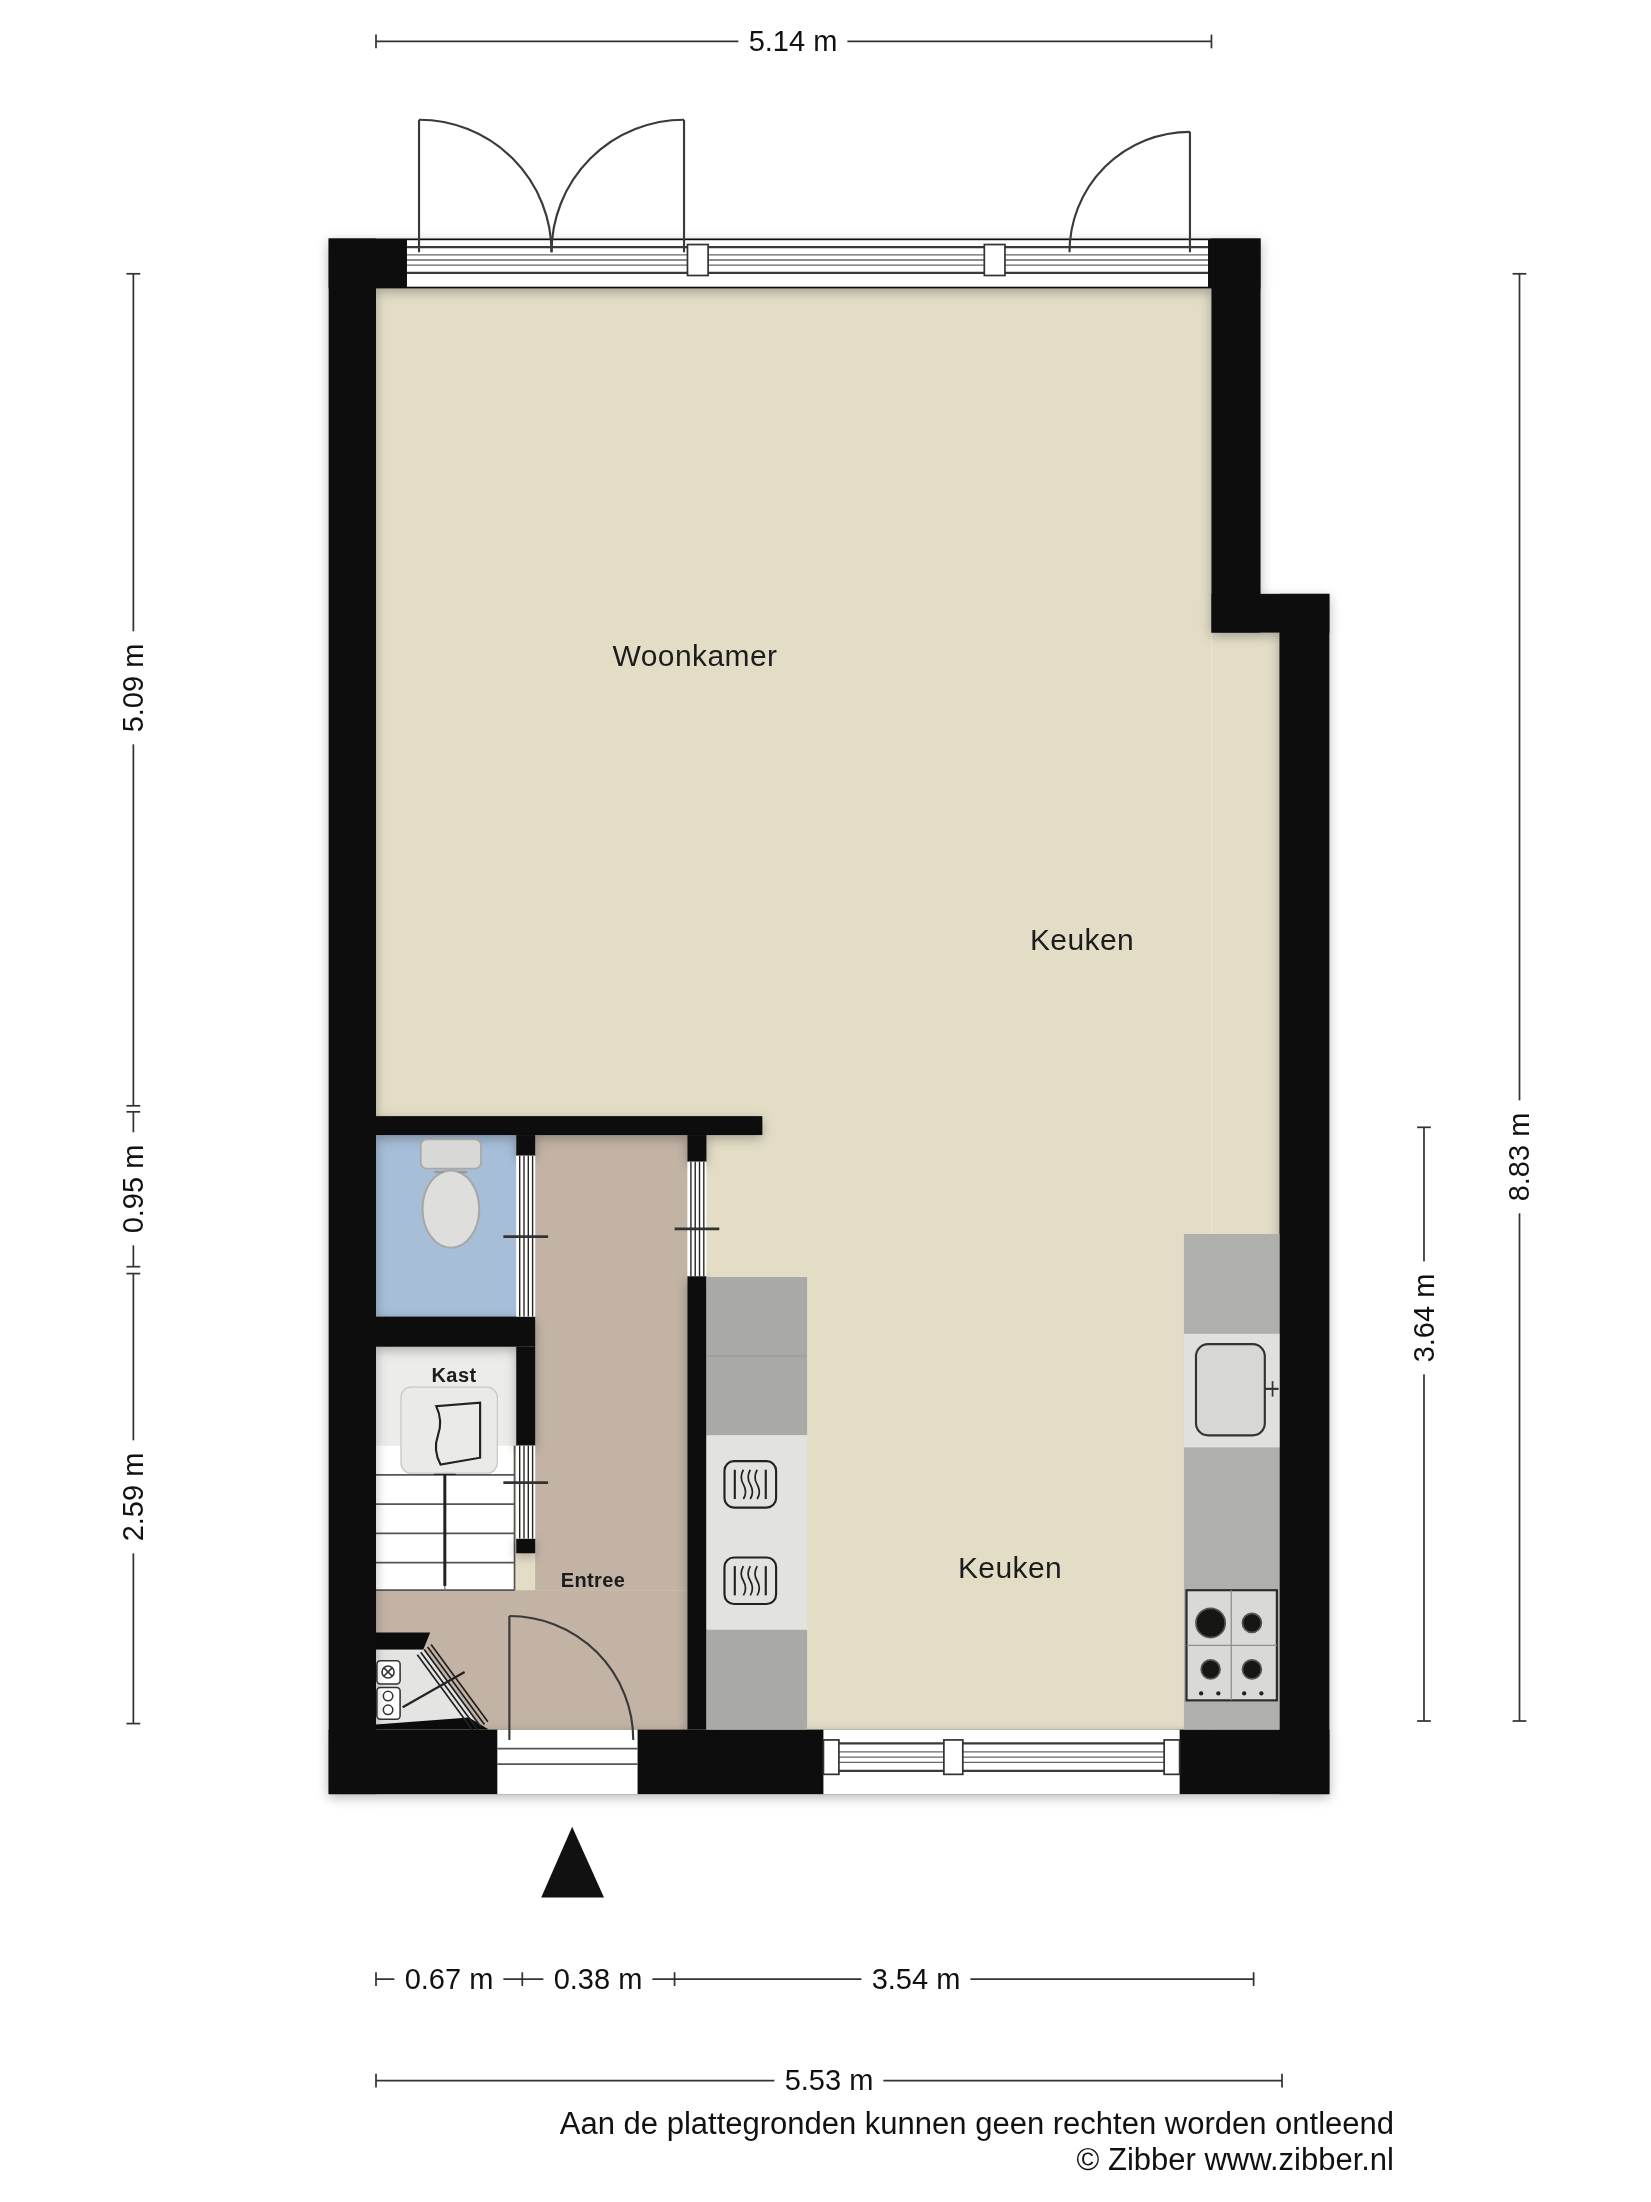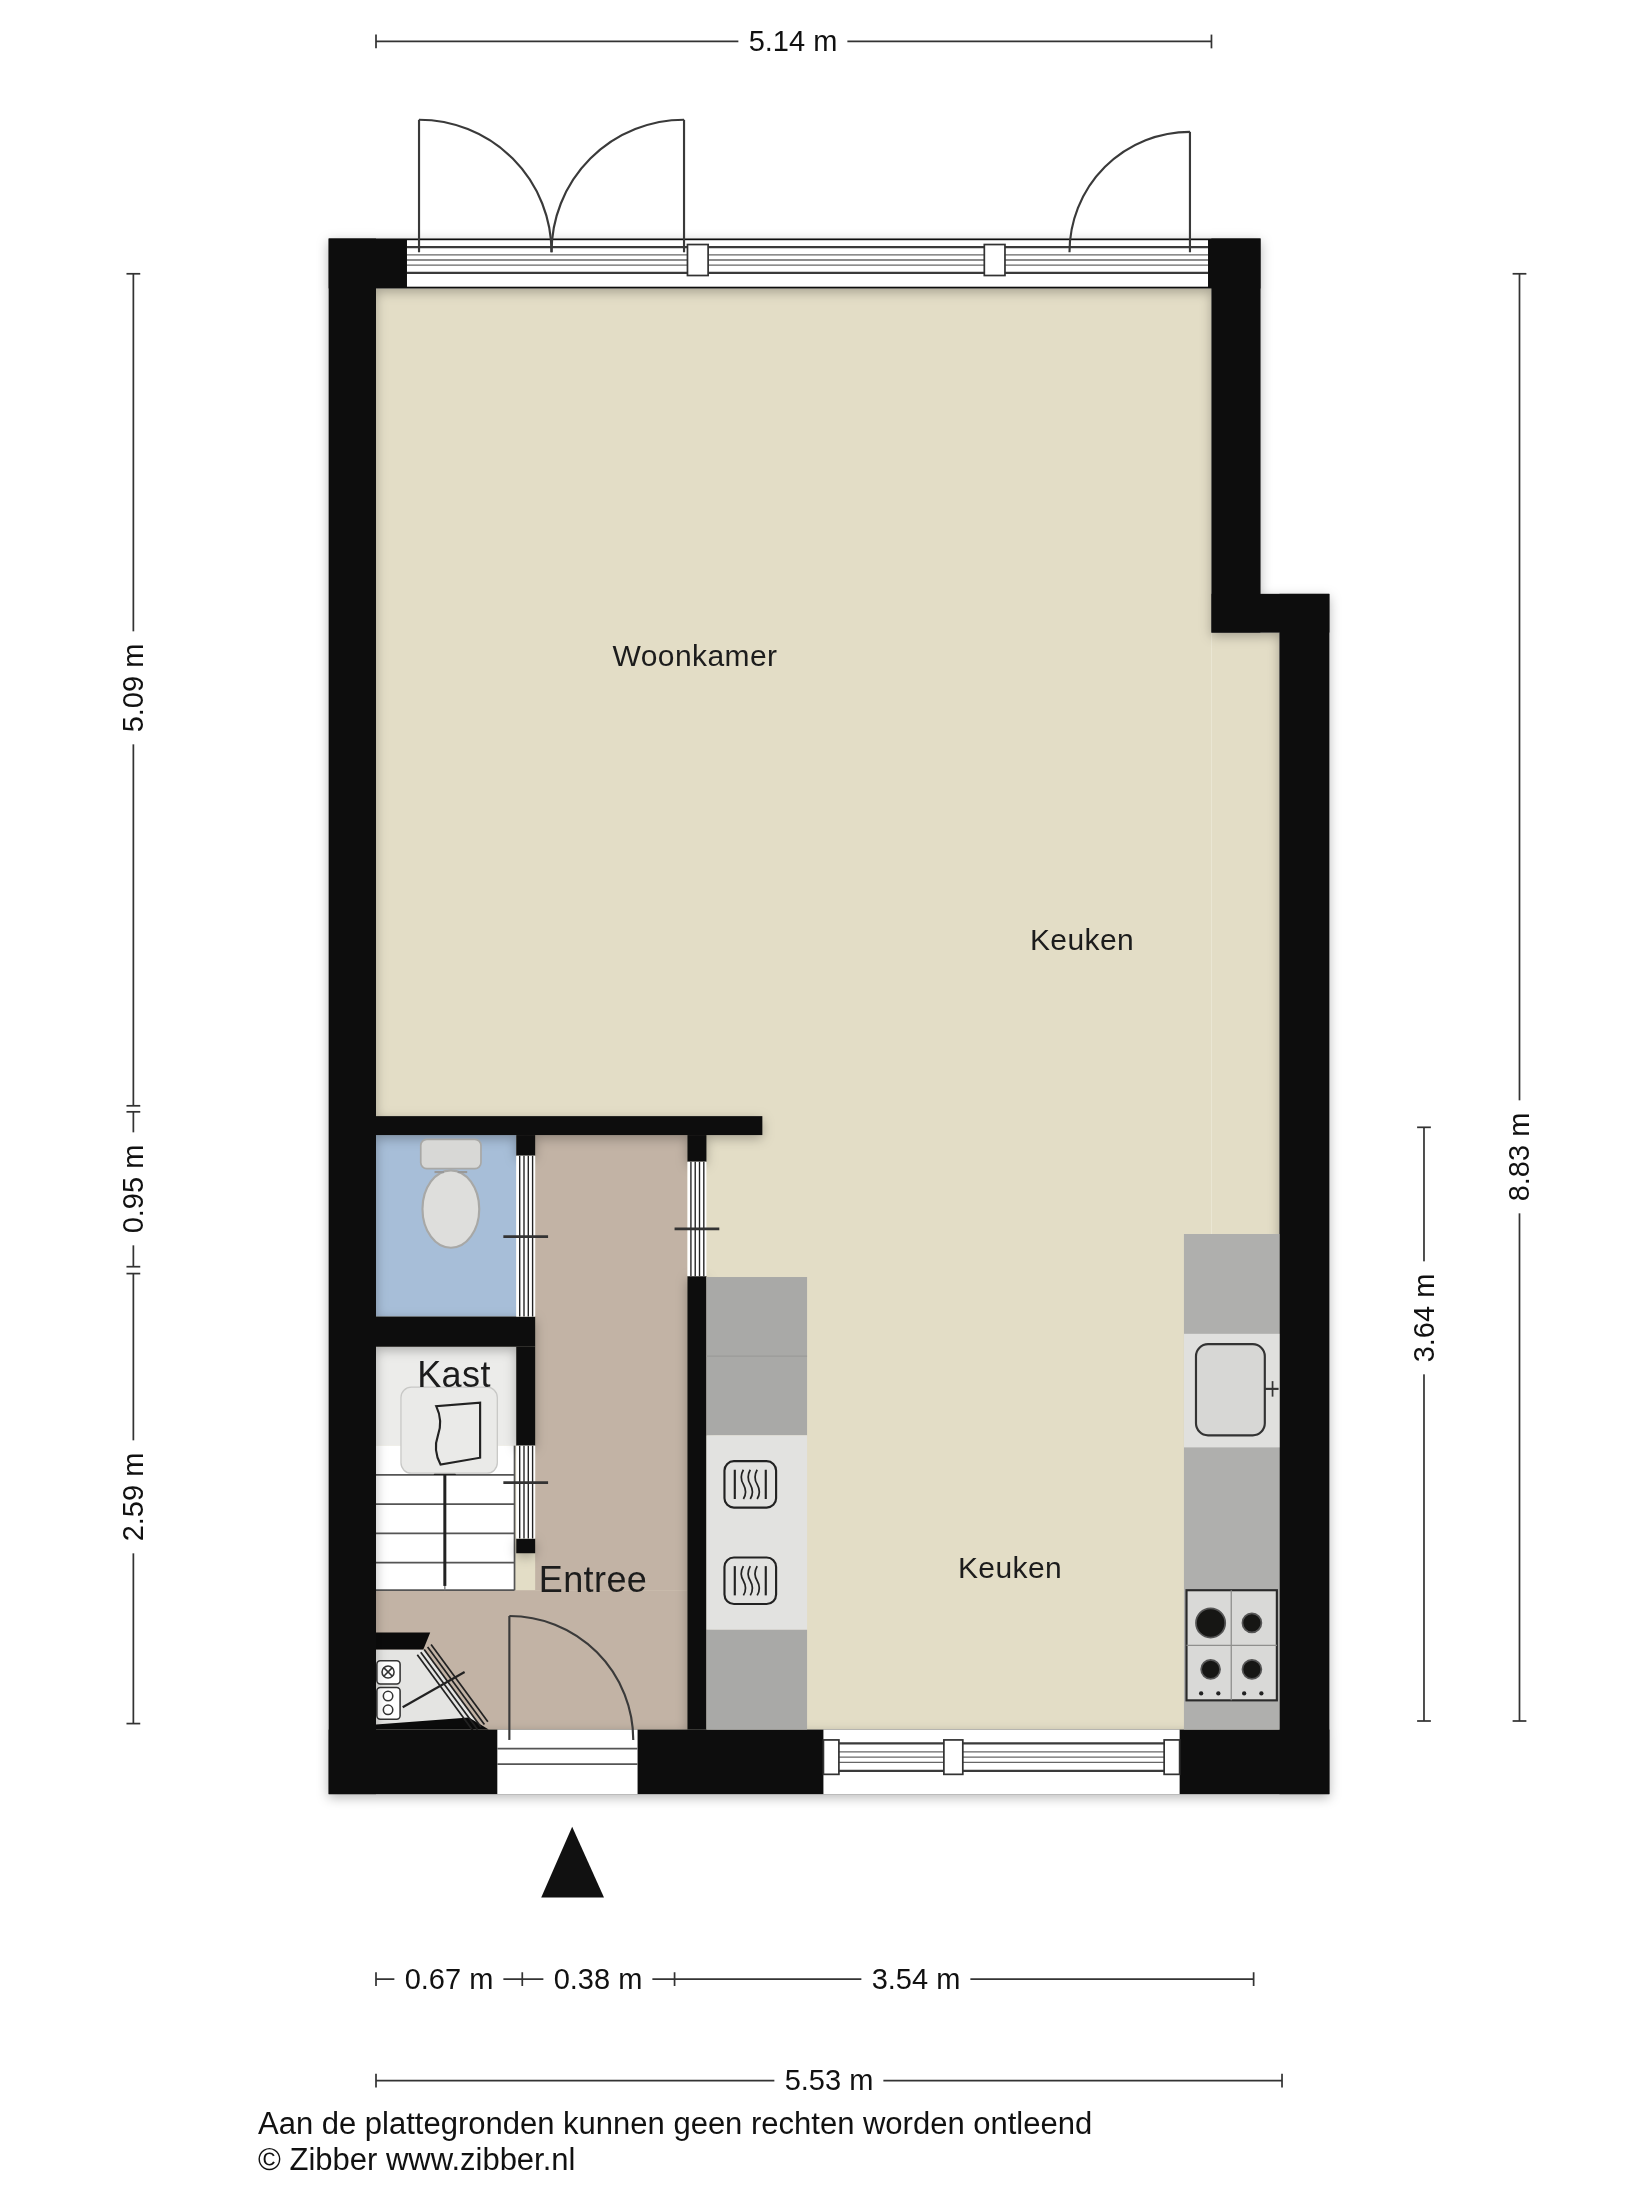--- a/index.html
+++ b/index.html
@@ -2,25 +2,25 @@
 <html style="font-size:13.8px"><head>
 <meta charset="utf-8">
 <style>
   html,body{margin:0;padding:0;background:#ffffff;}
   body{width:1652px;height:2203px;position:relative;overflow:hidden;
        font-family:"Liberation Sans", sans-serif;}
   .canvas{position:absolute;left:0;top:0;width:1652px;height:2203px;background:#fff;}
   .plan-svg{position:absolute;left:0;top:0;width:1652px;height:2203px;}
   .room-label{position:absolute;transform:translate(-50%,-50%);
       font-size:30px;color:#1c1c1c;white-space:nowrap;letter-spacing:0.4px;}
-  .room-label.small{font-size:36px;}
+  .room-label.small{font-size:20px;font-weight:bold;}
   .dim-label{position:absolute;transform:translate(-50%,-50%);
       font-size:29px;color:#111;background:#fff;padding:0 10.3px;white-space:nowrap;}
   .dim-label.vert{transform:translate(-50%,-50%) rotate(-90deg);padding:0 12px;}
-  .footer-line{position:absolute;left:258px;width:1136px;text-align:left;
+  .footer-line{position:absolute;left:258px;width:1136px;text-align:right;
       font-size:31px;color:#111;white-space:nowrap;}
 </style>
 </head>
 <body>
 
 <div class="canvas">
 
 <svg class="plan-svg" viewBox="0 0 1920 2560">
   <defs>
     <filter id="softshadow" x="-5%" y="-5%" width="110%" height="110%">

